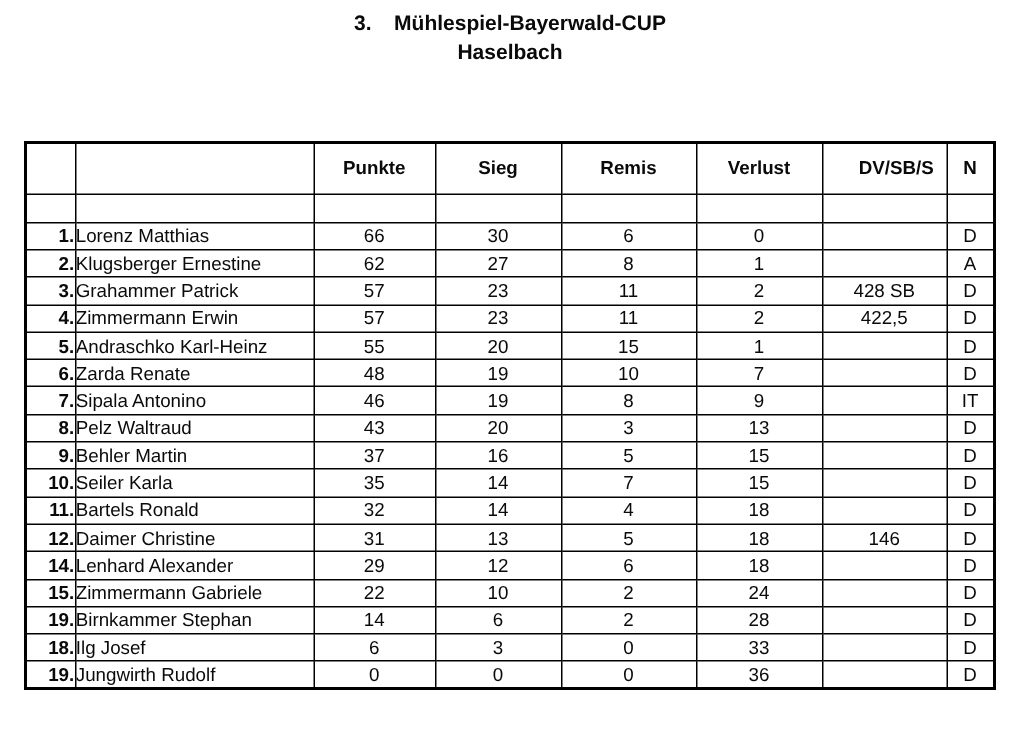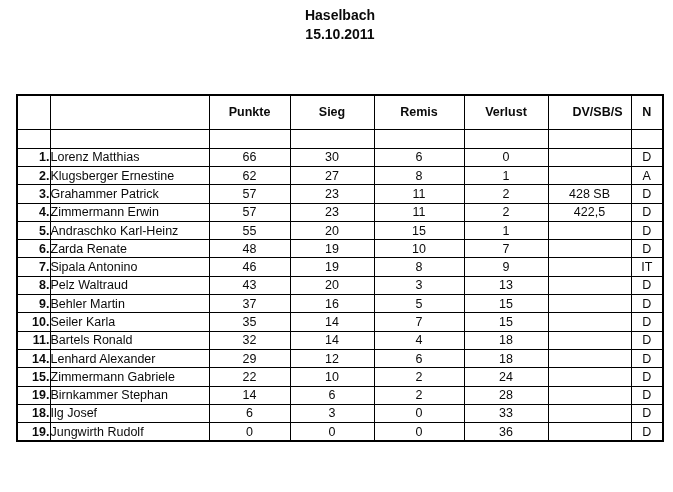--- a/index.html
+++ b/index.html
@@ -44,22 +44,22 @@
   tr.spacer-row td { height: 19.2px; }
   .c-rank   { text-align: right;  padding-right: 7px; font-weight: bold; }
   .c-name   { text-align: left;   padding-left: 7px; margin-top: 29px; }
   .c-punkte, .c-sieg, .c-remis, .c-verlust, .c-n { text-align: center; }
   .c-dv     { text-align: center;   padding-left: 8px; }
 </style>
 </head>
 <body>
 
 <div class="title-block">
+  <div><span>3.</span><span class="title-gap"></span><span>Mühlespiel-Bayerwald-CUP</span></div>
   <div>Haselbach</div>
-  <div>15.10.2011</div>
 </div>
 
 <table class="results">
   <colgroup>
     <col style="width:33px">
       <col style="width:159px">
       <col style="width:81px">
       <col style="width:84px">
     <col style="width:90px">
       <col style="width:84px">
@@ -193,20 +193,30 @@
         <td class="c-rank">11.</td>
         <td class="c-name">Bartels Ronald</td>
         <td class="c-punkte">32</td>
         <td class="c-sieg">14</td>
         <td class="c-remis">4</td>
         <td class="c-verlust">18</td>
         <td class="c-dv"></td>
         <td class="c-n">D</td>
       </tr>
       <tr>
+        <td class="c-rank">12.</td>
+        <td class="c-name">Daimer Christine</td>
+        <td class="c-punkte">31</td>
+        <td class="c-sieg">13</td>
+        <td class="c-remis">5</td>
+        <td class="c-verlust">18</td>
+        <td class="c-dv">146</td>
+        <td class="c-n">D</td>
+      </tr>
+      <tr>
         <td class="c-rank">14.</td>
         <td class="c-name">Lenhard Alexander</td>
         <td class="c-punkte">29</td>
         <td class="c-sieg">12</td>
         <td class="c-remis">6</td>
         <td class="c-verlust">18</td>
         <td class="c-dv"></td>
         <td class="c-n">D</td>
       </tr>
       <tr>

